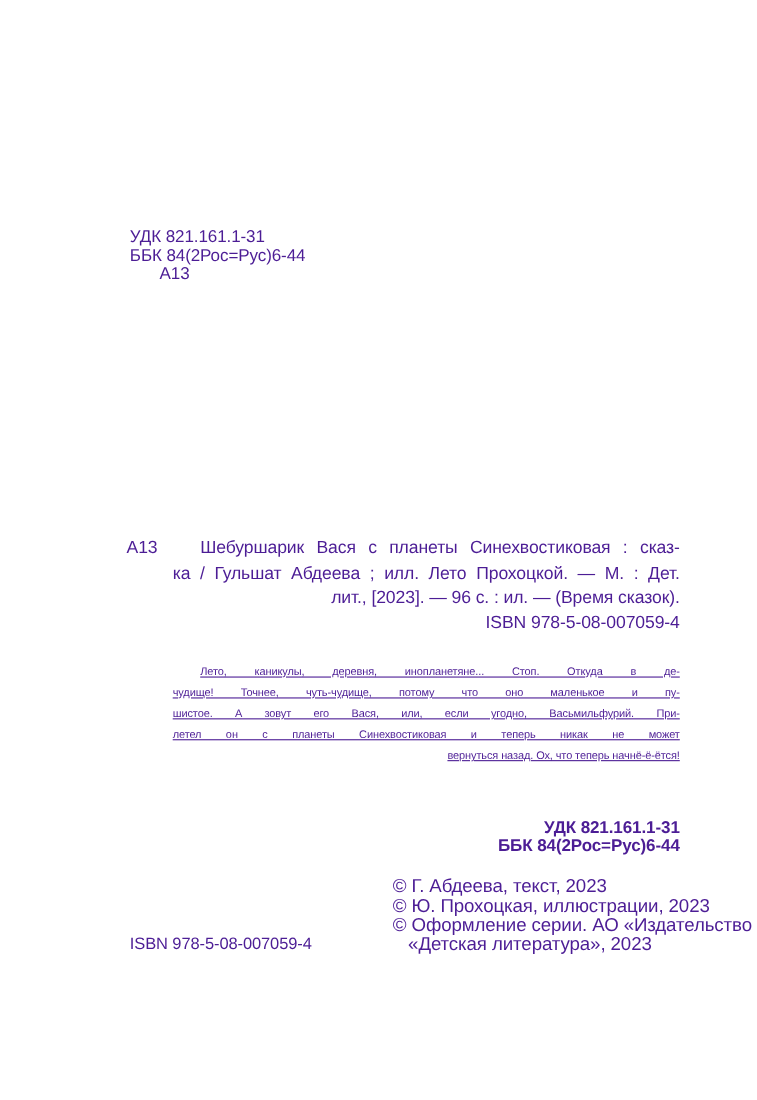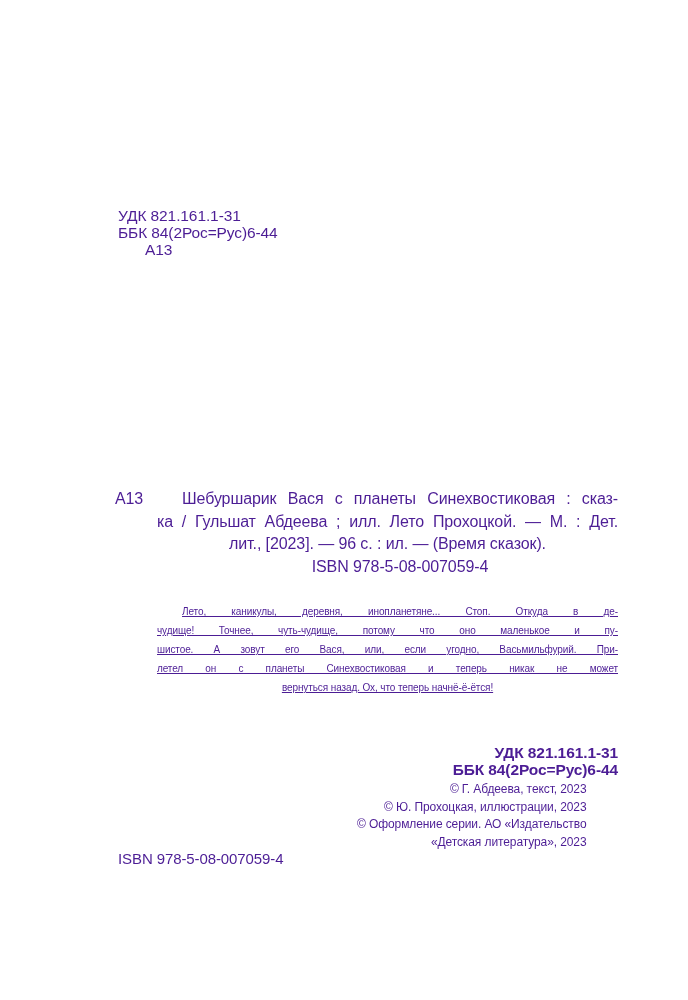--- a/index.html
+++ b/index.html
@@ -34,21 +34,21 @@
     left: 157px;
     top: 488px;
     width: 461px;
     font-size: 16px;
     line-height: 22.5px;
     letter-spacing: -0.1px;
   }
   .bib .author { font-weight: bold; }
   .line {
     white-space: nowrap;
-    text-align: center;
+    text-align: right;
   }
   .jl {
     text-align: justify;
     text-align-last: justify;
   }
   .indent { padding-left: 25px; }
   .hang {
     position: absolute;
     left: -42px;
     white-space: nowrap;
@@ -73,26 +73,25 @@
     font-weight: bold;
     font-size: 15.5px;
     line-height: 17px;
     letter-spacing: -0.1px;
     white-space: nowrap;
   }
 
   
   .copyright {
     left: 357px;
-    top: 781px;
-    font-size: 12px;
+    top: 797px;
+    font-size: 17px;
     line-height: 17.5px;
     letter-spacing: -0.1px;
     white-space: nowrap;
-    text-align: right;
   }
   .copyright .indent2 { padding-left: 14px; }
 
   
   .isbn-bottom {
     left: 118px;
     top: 850px;
     font-size: 15px;
     letter-spacing: -0.1px;
     white-space: nowrap;

